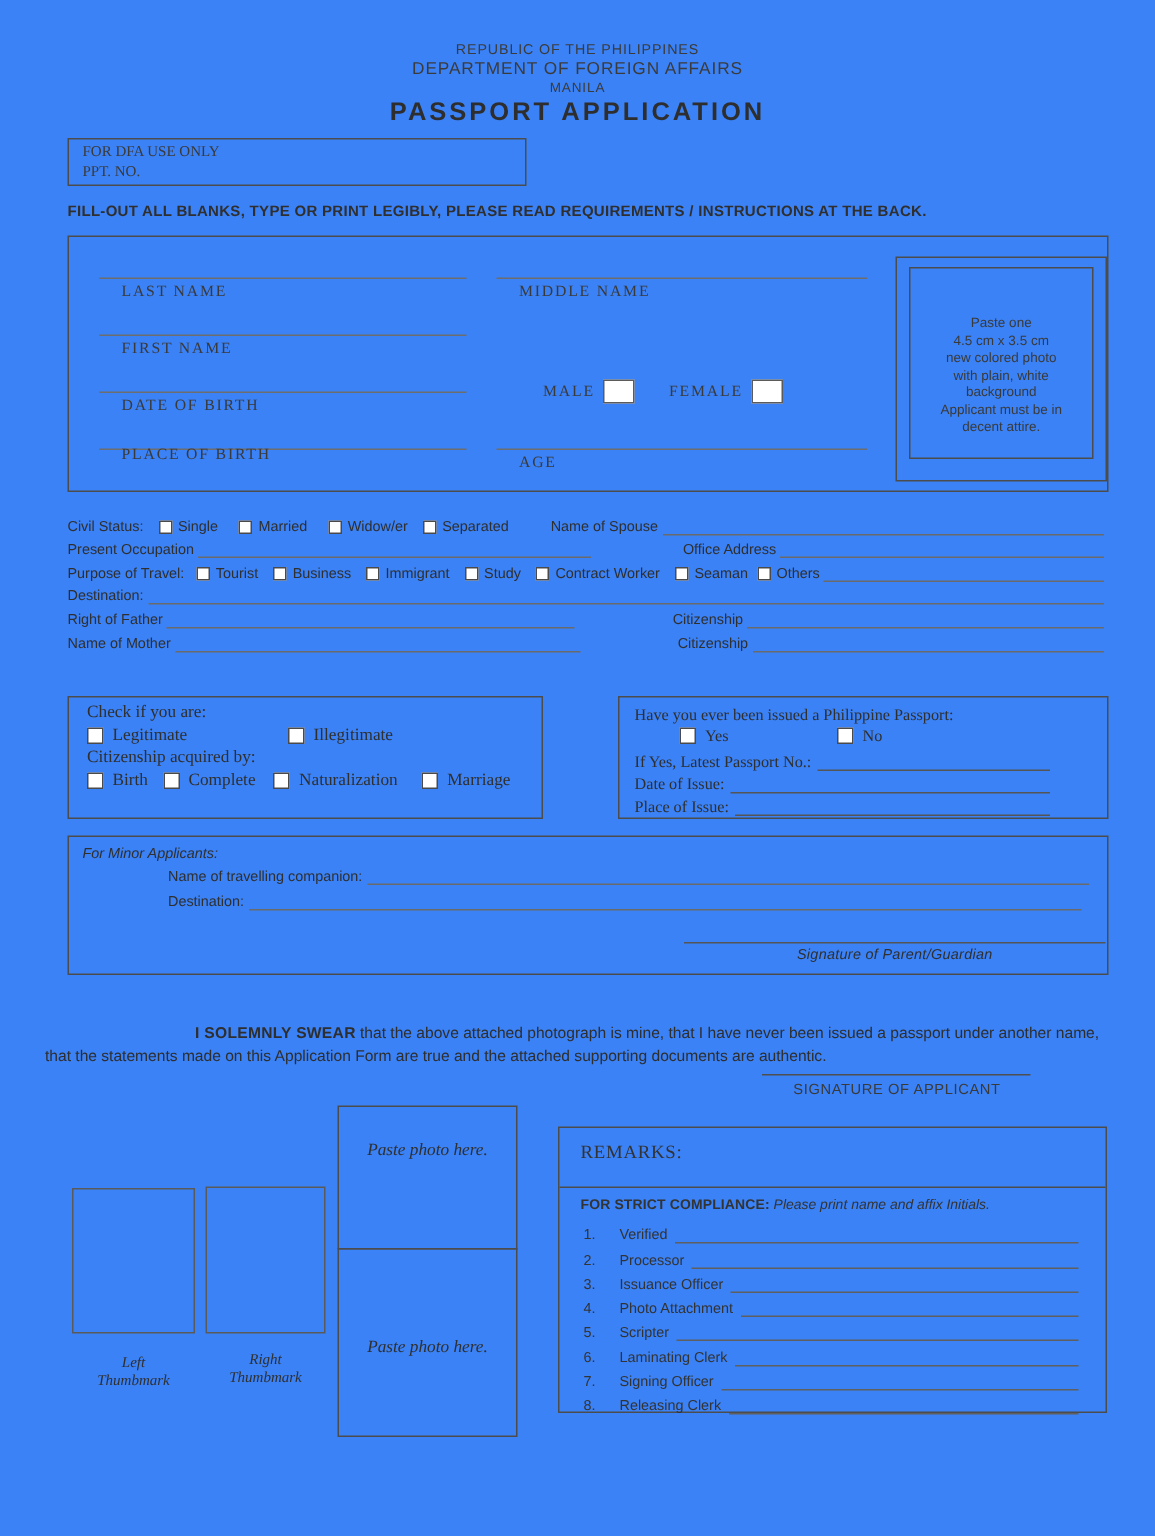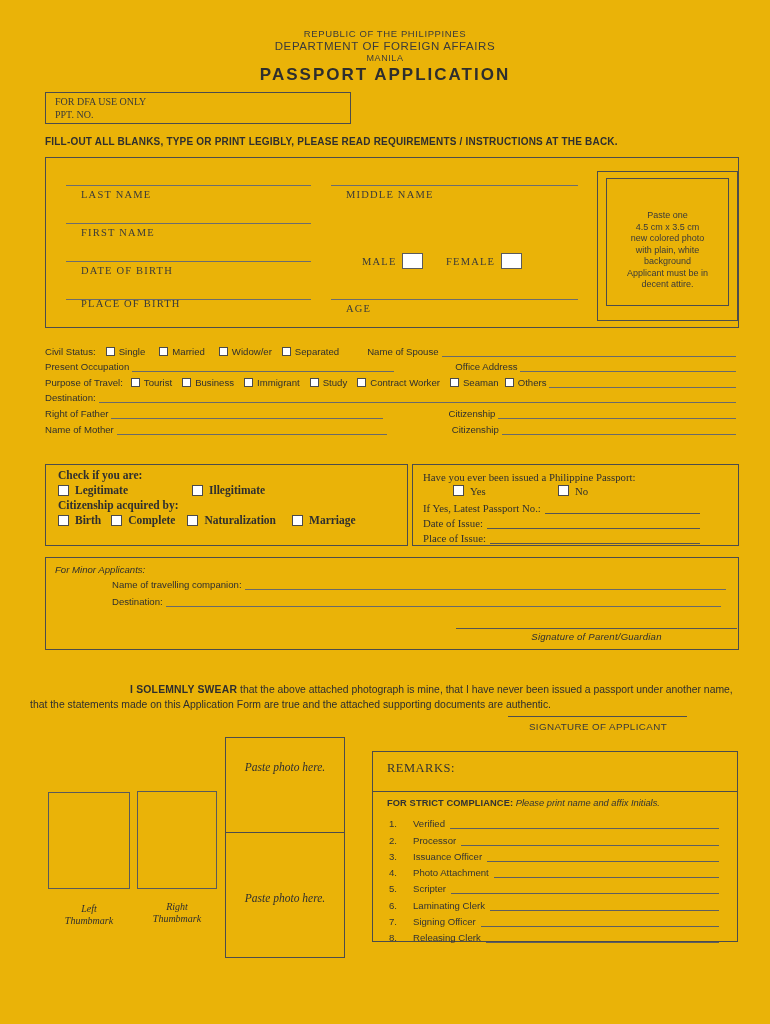--- a/index.html
+++ b/index.html
@@ -1,19 +1,19 @@
 <!DOCTYPE html>
 <html><head>
 <meta charset="utf-8">
 <style>
   * { margin:0; padding:0; box-sizing:border-box; }
   html,body { background:#ffffff; }
   .page {
     position:relative; width:770px; height:1024px; margin:0 auto;
-    background:#eab308; color:#333;
+    background:#3b82f6; color:#333;
     font-family:"Liberation Sans", sans-serif; overflow:hidden;
   }
   .abs { position:absolute; }
   .serif { font-family:"Liberation Serif", serif; }
 
   
   .header { top:28px; left:0; width:100%; text-align:center; color:#3b3b3b; }
   .h-small { font-size:9.5px; letter-spacing:.6px; }
   .h-dept  { font-size:11.5px; letter-spacing:.6px; margin-top:1px; }
   .h-city  { font-size:9px; letter-spacing:.6px; margin-top:1px; }
@@ -41,22 +41,22 @@
   .drow { display:flex; align-items:flex-end; height:15.6px; white-space:nowrap; }
   .fill { flex:1 1 auto; height:3px; border-bottom:1px solid #6a6a6a; margin:0 3px; min-width:10px; }
   .fill-fixed { flex:0 0 auto; }
   .cb { flex:0 0 auto; display:inline-block; width:9px; height:9px; border:1px solid #4a4a4a;
         background:#fff; margin:0 4px 1px 0; }
   .cb-lg { width:11px; height:11px; margin:0 6px 0 0; }
   .ml6{margin-left:6px} .ml8{margin-left:8px} .ml10{margin-left:10px} .ml14{margin-left:14px} .ml28{margin-left:28px}
   .sp58 { flex:0 0 58px; } .sp62 { flex:0 0 62px; }
 
   
-  .legit-box { left:45px; top:464px; width:363px; height:82px; border:1px solid #4c4c4c;
-               font-family:"Liberation Serif", serif; font-size:11.5px; color:#2f2f2f; padding:4px 12px;font-weight:bold; }
+  .legit-box { left:45px; top:464px; width:317px; height:82px; border:1px solid #4c4c4c;
+               font-family:"Liberation Serif", serif; font-size:11.5px; color:#2f2f2f; padding:4px 12px; }
   .lg-row { margin-top:3px; display:flex; align-items:center; }
   .lg-opt { display:inline-flex; align-items:center; }
   .w134 { width:134px; }
   .mr10{margin-right:10px} .mr12{margin-right:12px} .mr16{margin-right:16px}
 
   .pass-box { left:412px; top:464px; width:327px; height:82px; border:1px solid #4c4c4c;
               font-family:"Liberation Serif", serif; font-size:10.8px; color:#2f2f2f; padding:3px 10px; }
   .pb-row { display:flex; align-items:flex-end; height:15.2px; white-space:nowrap; }
   .pb-yn { padding-left:30px; align-items:center; }
   .w105 { width:105px; }

